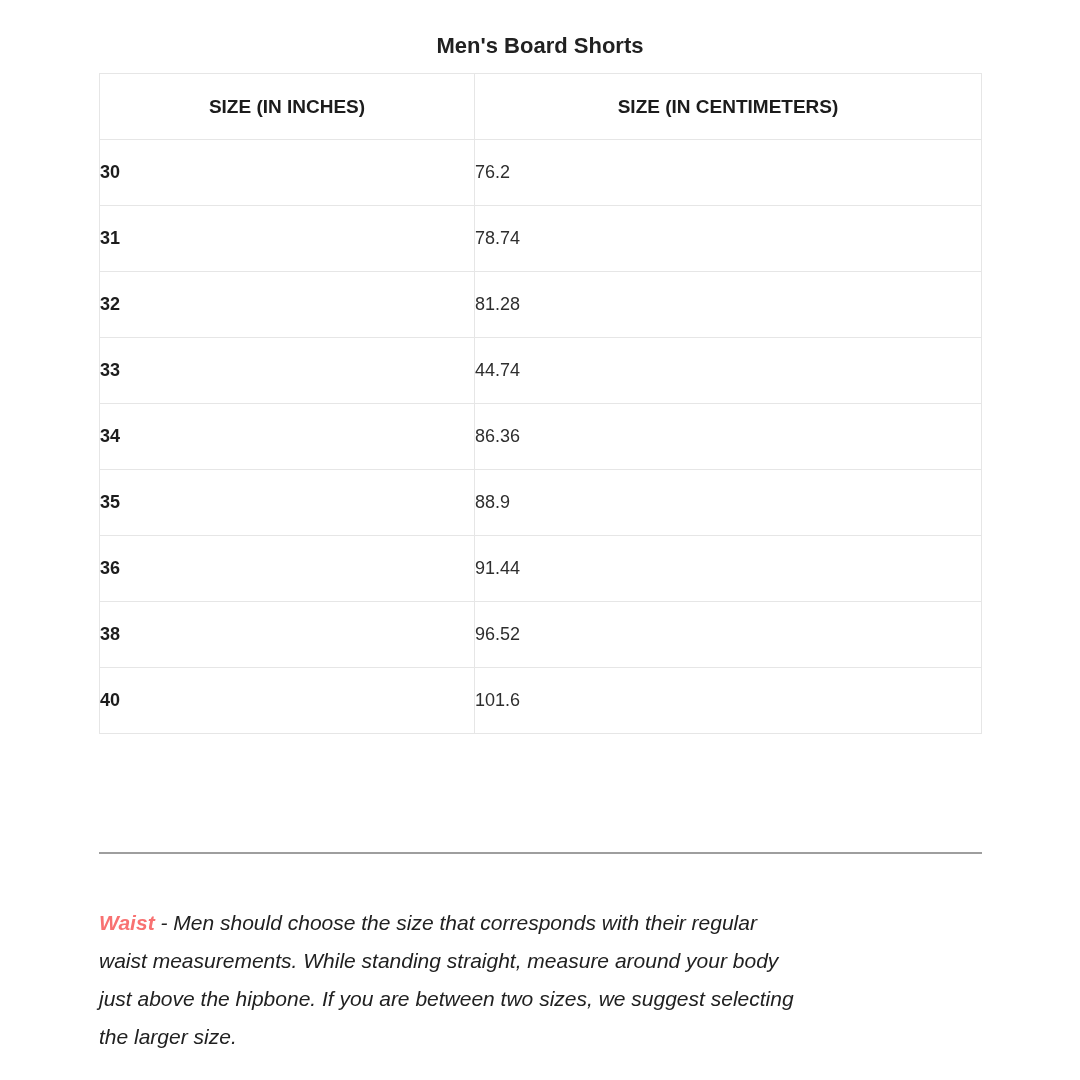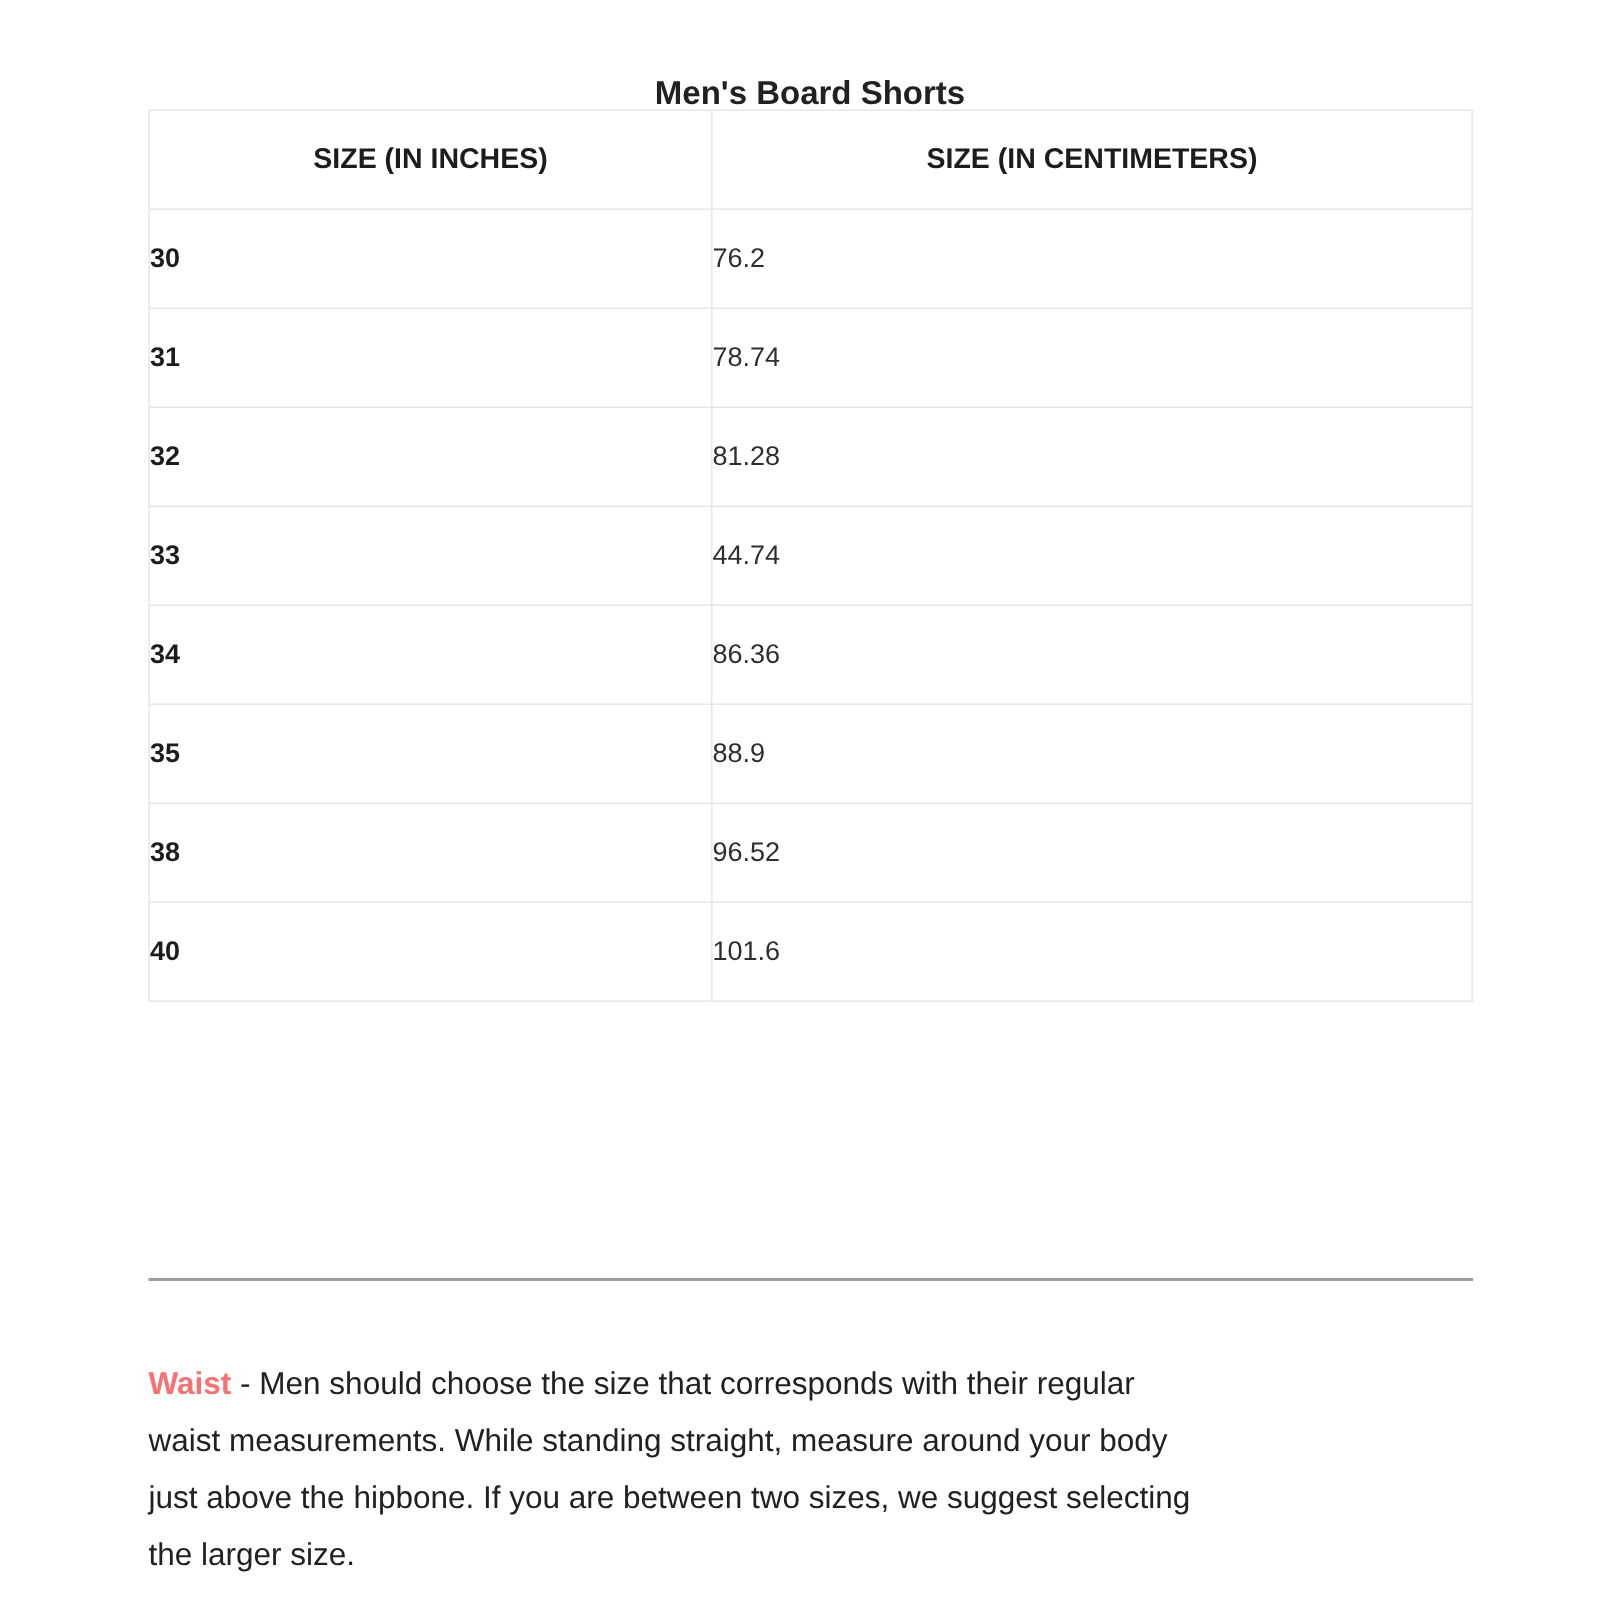--- a/index.html
+++ b/index.html
@@ -22,21 +22,21 @@
   }
   .page {
     position: relative;
     width: 1080px;
     height: 1080px;
     background: #ffffff;
     overflow: hidden;
   }
   .title {
     position: absolute;
-    top: 49px;
+    top: 33px;
     left: 0;
     width: 100%;
     margin: 0;
     text-align: center;
     font-size: 22px;
     line-height: 26px;
     font-weight: 700;
     color: var(--text);
   }
   .size-table {
@@ -80,21 +80,21 @@
   .note {
     position: absolute;
     top: 904px;
     left: 99px;
     width: 890px;
     margin: 0;
     font-size: 21px;
     line-height: 38px;
     color: var(--text);
   }
-  .note .line { display: block; }
+  .note .line { display: block; font-style: italic; }
   .note .label {
     font-weight: 700;
     color: var(--accent);
   }
 </style>
 </head>
 <body>
 
 <div class="page">
 
@@ -130,20 +130,24 @@
       </tr>
       <tr>
         <td class="inches">34</td>
         <td class="cm">86.36</td>
       </tr>
       <tr>
         <td class="inches">35</td>
         <td class="cm">88.9</td>
       </tr>
       <tr>
+        <td class="inches">36</td>
+        <td class="cm">91.44</td>
+      </tr>
+      <tr>
         <td class="inches">38</td>
         <td class="cm">96.52</td>
       </tr>
       <tr>
         <td class="inches">40</td>
         <td class="cm">101.6</td>
       </tr>
     </tbody>
   </table>
 

